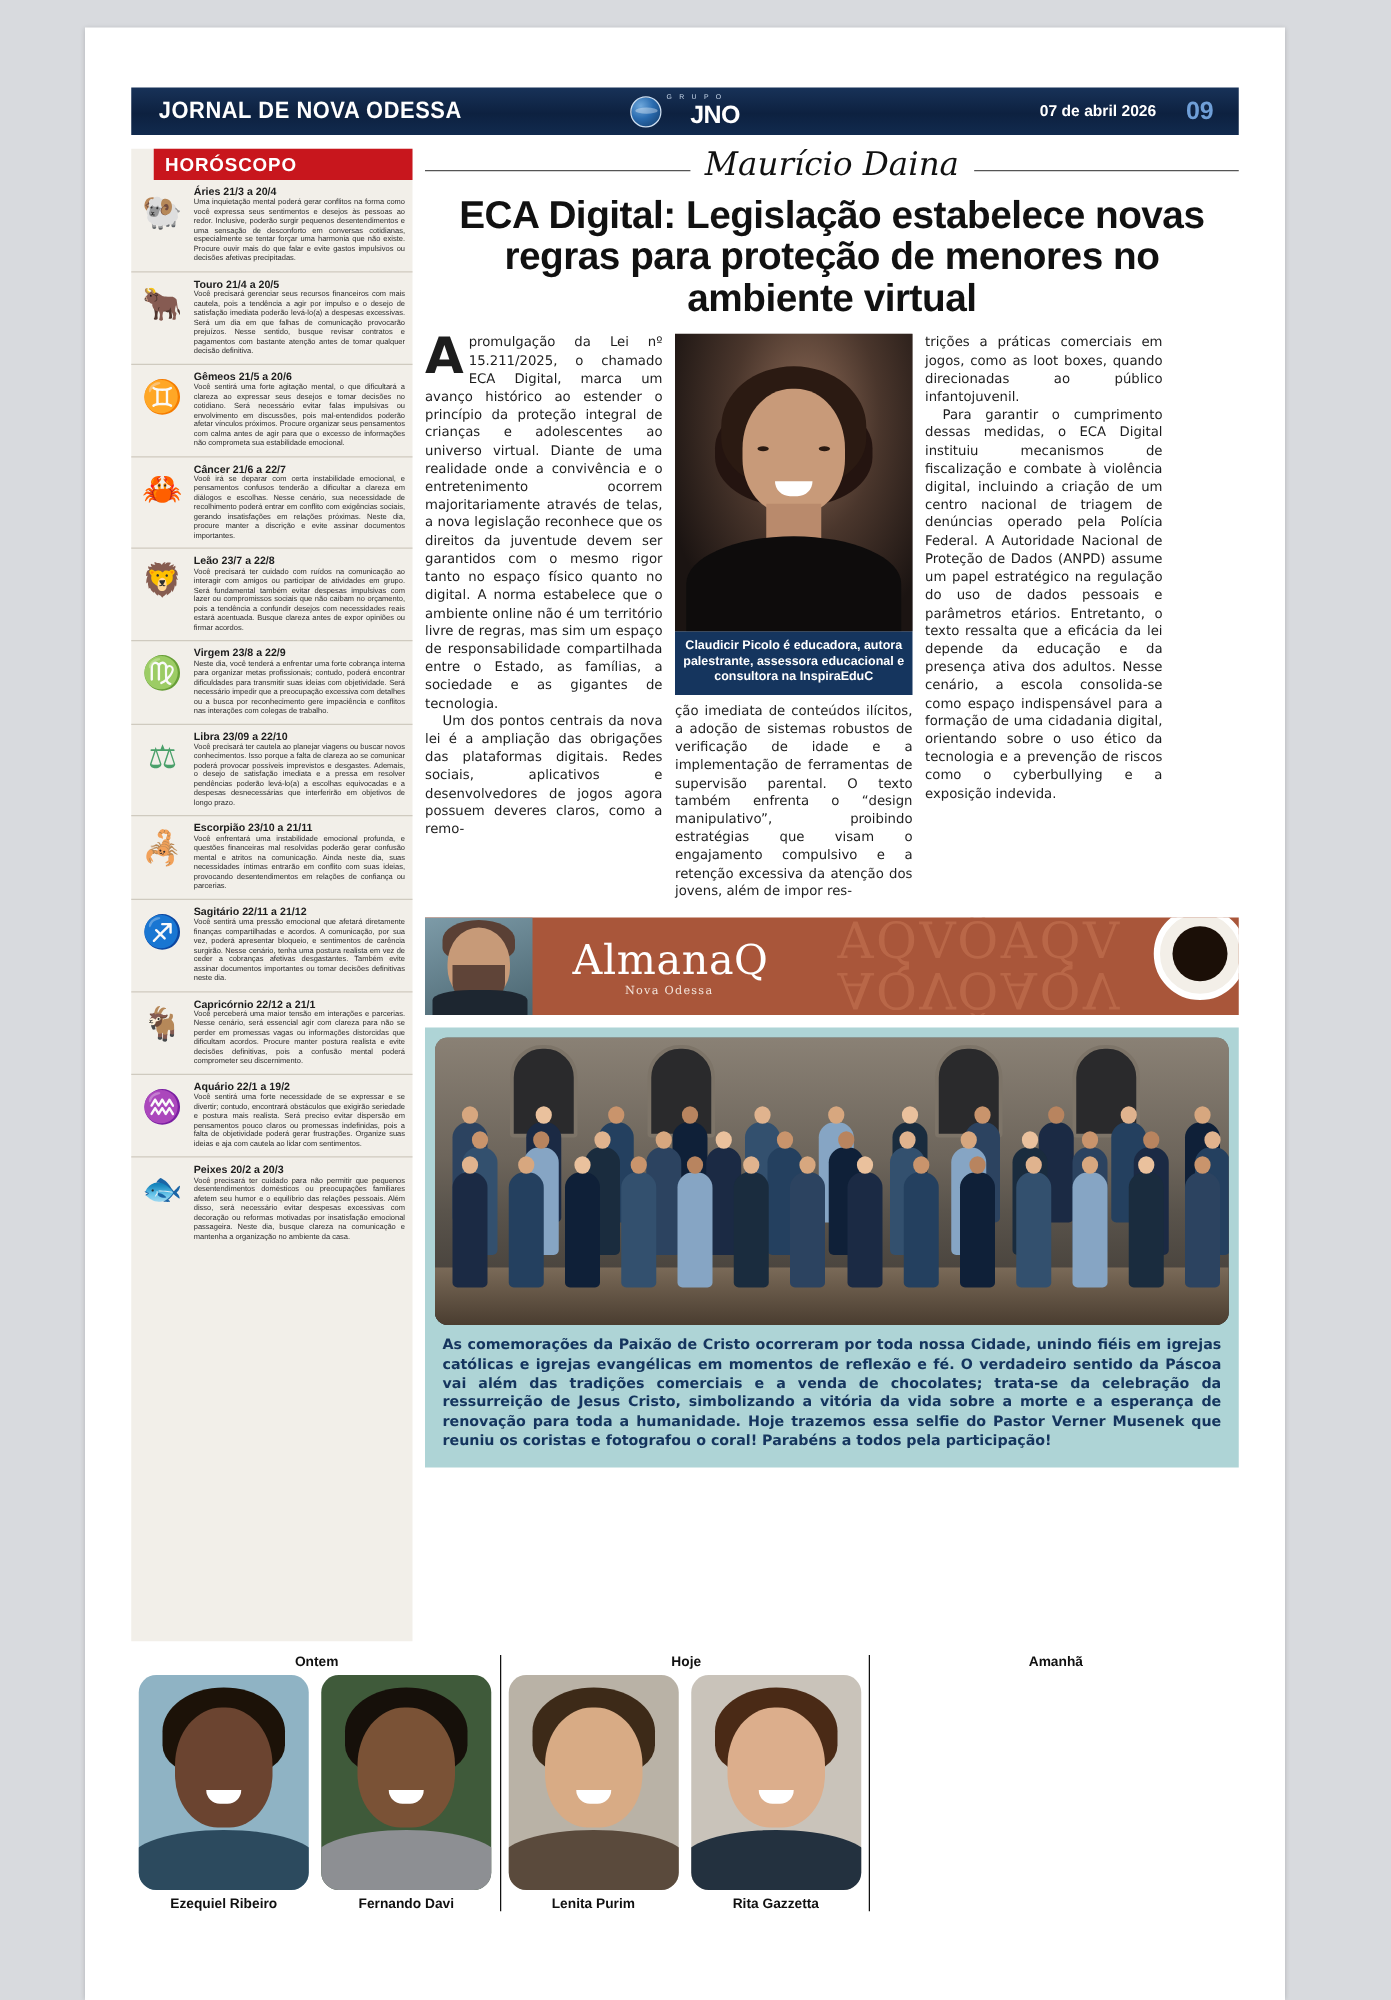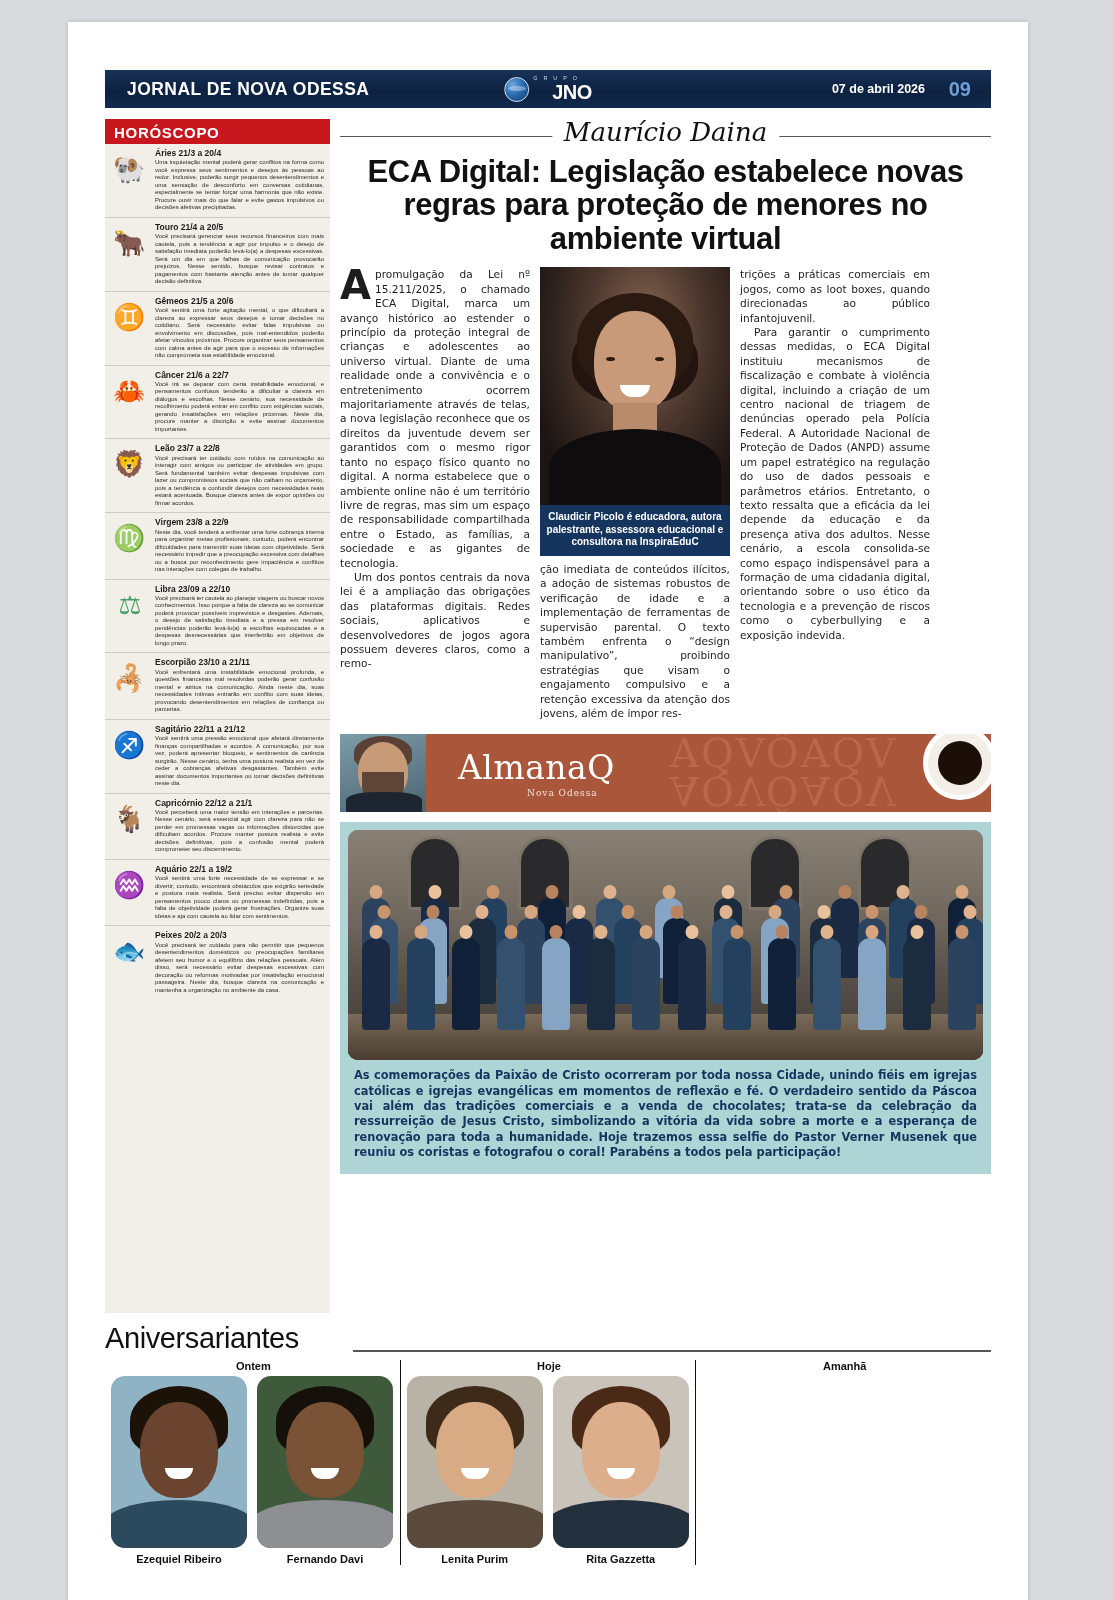--- a/index.html
+++ b/index.html
@@ -46,20 +46,21 @@
 
   
   .horo-col {
     position: absolute; left: 37px; top: 97px; width: 225px; height: 1194px;
     background: #f2efe9;
   }
   .horo-head {
     background: #c8161d; color: #fff; font-weight: bold; font-size: 15px;
     letter-spacing: .7px; padding: 5px 0 5px 9px; height: 25px;
     font-family: "Liberation Sans Narrow","Liberation Sans",sans-serif;
+    margin-left: 18px;
   }
   .sign {
     display: flex; gap: 5px; padding: 5px 6px 5px 5px;
     border-bottom: 1px solid #cfcabf;
   }
   .sign:last-child { border-bottom: none; }
   .sign-icon {
     width: 40px; min-width: 40px; height: 40px; border-radius: 4px;
     display: flex; align-items: center; justify-content: center;
     font-size: 26px; line-height: 1;
@@ -138,21 +139,21 @@
     border-radius:50% 50% 44% 44%; background:#c79a78;}
   .bf-hair { position:absolute; left:14px; top:2px; width:58px; height:32px;
     border-radius:50% 50% 30% 30%; background:#5a4035;}
   .bf-beard{ position:absolute; left:22px; top:38px; width:42px; height:30px;
     border-radius:0 0 50% 50%; background:#5f4438;}
   .bf-shirt{ position:absolute; left:6px; bottom:0; width:76px; height:20px;
     border-radius:40% 40% 0 0; background:#1d2630;}
   .banner-logo { position:absolute; left:118px; top:14px; color:#fff;
     font-family:"DejaVu Serif",serif; font-size:33px; letter-spacing:.5px; }
   .banner-sub { position:absolute; left:160px; top:54px; color:#f2e3da;
-    font-family:"DejaVu Serif",serif; font-size:9px; letter-spacing:1px;margin-left:27px;}
+    font-family:"DejaVu Serif",serif; font-size:9px; letter-spacing:1px;}
   .banner-cup { position:absolute; right:-6px; top:-8px; width:74px; height:74px;
     border-radius:50%; background:#f3efe8; border:5px solid #fff;}
   .banner-cup:after{ content:""; position:absolute; inset:10px; border-radius:50%;
     background:#1b0f07;}
 
   
   .group-block { margin-top: 10px; width: 651px; background: #aed4d6; padding: 8px; }
   .group-photo { width: 635px; height: 230px; border-radius: 10px; overflow:hidden;
     position: relative; background: linear-gradient(180deg,#6e6a63 0%,#3e3b37 100%); }
   .gp-wall { position:absolute; inset:0; background:
@@ -475,24 +476,20 @@
           </div>
           <div class="person" style="left: 600px; bottom: 82px; height: 80px; background: rgb(15, 32, 56); z-index: 8;">
             <div class="p-head" style="background: rgb(215, 167, 127);"></div>
           </div>
         </div>
       <div class="caption">As comemorações da Paixão de Cristo ocorreram por toda nossa Cidade, unindo fiéis em igrejas católicas e igrejas evangélicas em momentos de reflexão e fé. O verdadeiro sentido da Páscoa vai além das tradições comerciais e a venda de chocolates; trata-se da celebração da ressurreição de Jesus Cristo, simbolizando a vitória da vida sobre a morte e a esperança de renovação para toda a humanidade. Hoje trazemos essa selfie do Pastor Verner Musenek que reuniu os coristas e fotografou o coral! Parabéns a todos pela participação!</div>
     </div>
   </div>
 
   <div class="anniv">
-    <div class="anniv-title-row">
-      <span class="anniv-title">Aniversariantes</span>
-      <div class="anniv-rule"></div>
-    </div>
     <div class="anniv-groups" id="anniv-groups">
         <div class="anniv-group">
           <div class="anniv-day">Ontem</div>
           <div class="anniv-people">
             <div class="person-card">
               <div class="person-photo" style="background:#8fb3c4">
                 <div class="pp-body" style="background:#2c4a5e"></div>
                 <div class="pp-hair" style="background:#1c1208"></div>
                 <div class="pp-head" style="background:#6b4430"></div>
                 <div class="pp-smile"></div>

